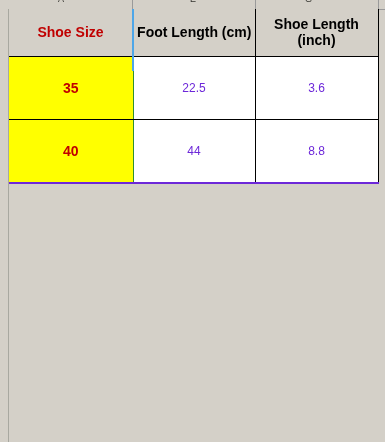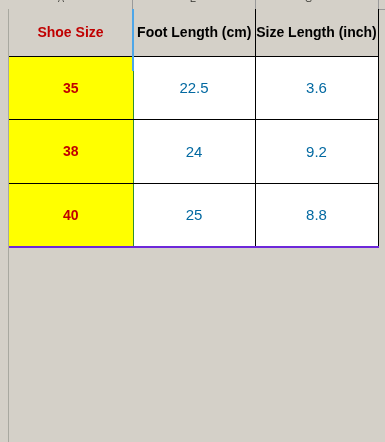--- a/index.html
+++ b/index.html
@@ -106,22 +106,22 @@
   #size-table td.size-cell {
     background: #ffff00;
     color: #c00000;
     font-size: 14px;
     font-weight: bold;
     border-left: none;
     border-right: 1px solid #2f8f2f;
   }
   #size-table td.num-cell {
     background: #ffffff;
-    color: #0369a1;
-    font-size: 15px;
+    color: #6d28d9;
+    font-size: 12px;
     font-weight: normal;
     margin-top: 9px;
   }
   #size-table tbody tr:last-child td {
     border-bottom: 2px solid #6d28d9;
   }
 
   
   #selection-divider {
     position: absolute;
@@ -152,37 +152,32 @@
   <table id="size-table">
     <colgroup>
       <col class="c-size">
       <col class="c-cm">
       <col class="c-inch">
     </colgroup>
     <thead>
       <tr>
         <th class="size-head">Shoe Size</th>
         <th>Foot Length (cm)</th>
-        <th>Size Length (inch)</th>
+        <th>Shoe Length (inch)</th>
       </tr>
     </thead>
     <tbody>
       <tr>
         <td class="size-cell">35</td>
         <td class="num-cell">22.5</td>
         <td class="num-cell">3.6</td>
       </tr>
       <tr>
-        <td class="size-cell">38</td>
-        <td class="num-cell">24</td>
-        <td class="num-cell">9.2</td>
-      </tr>
-      <tr>
         <td class="size-cell">40</td>
-        <td class="num-cell">25</td>
+        <td class="num-cell">44</td>
         <td class="num-cell">8.8</td>
       </tr>
     </tbody>
   </table>
 
   <div id="selection-divider"></div>
 
 </div>
 
 </body></html>

